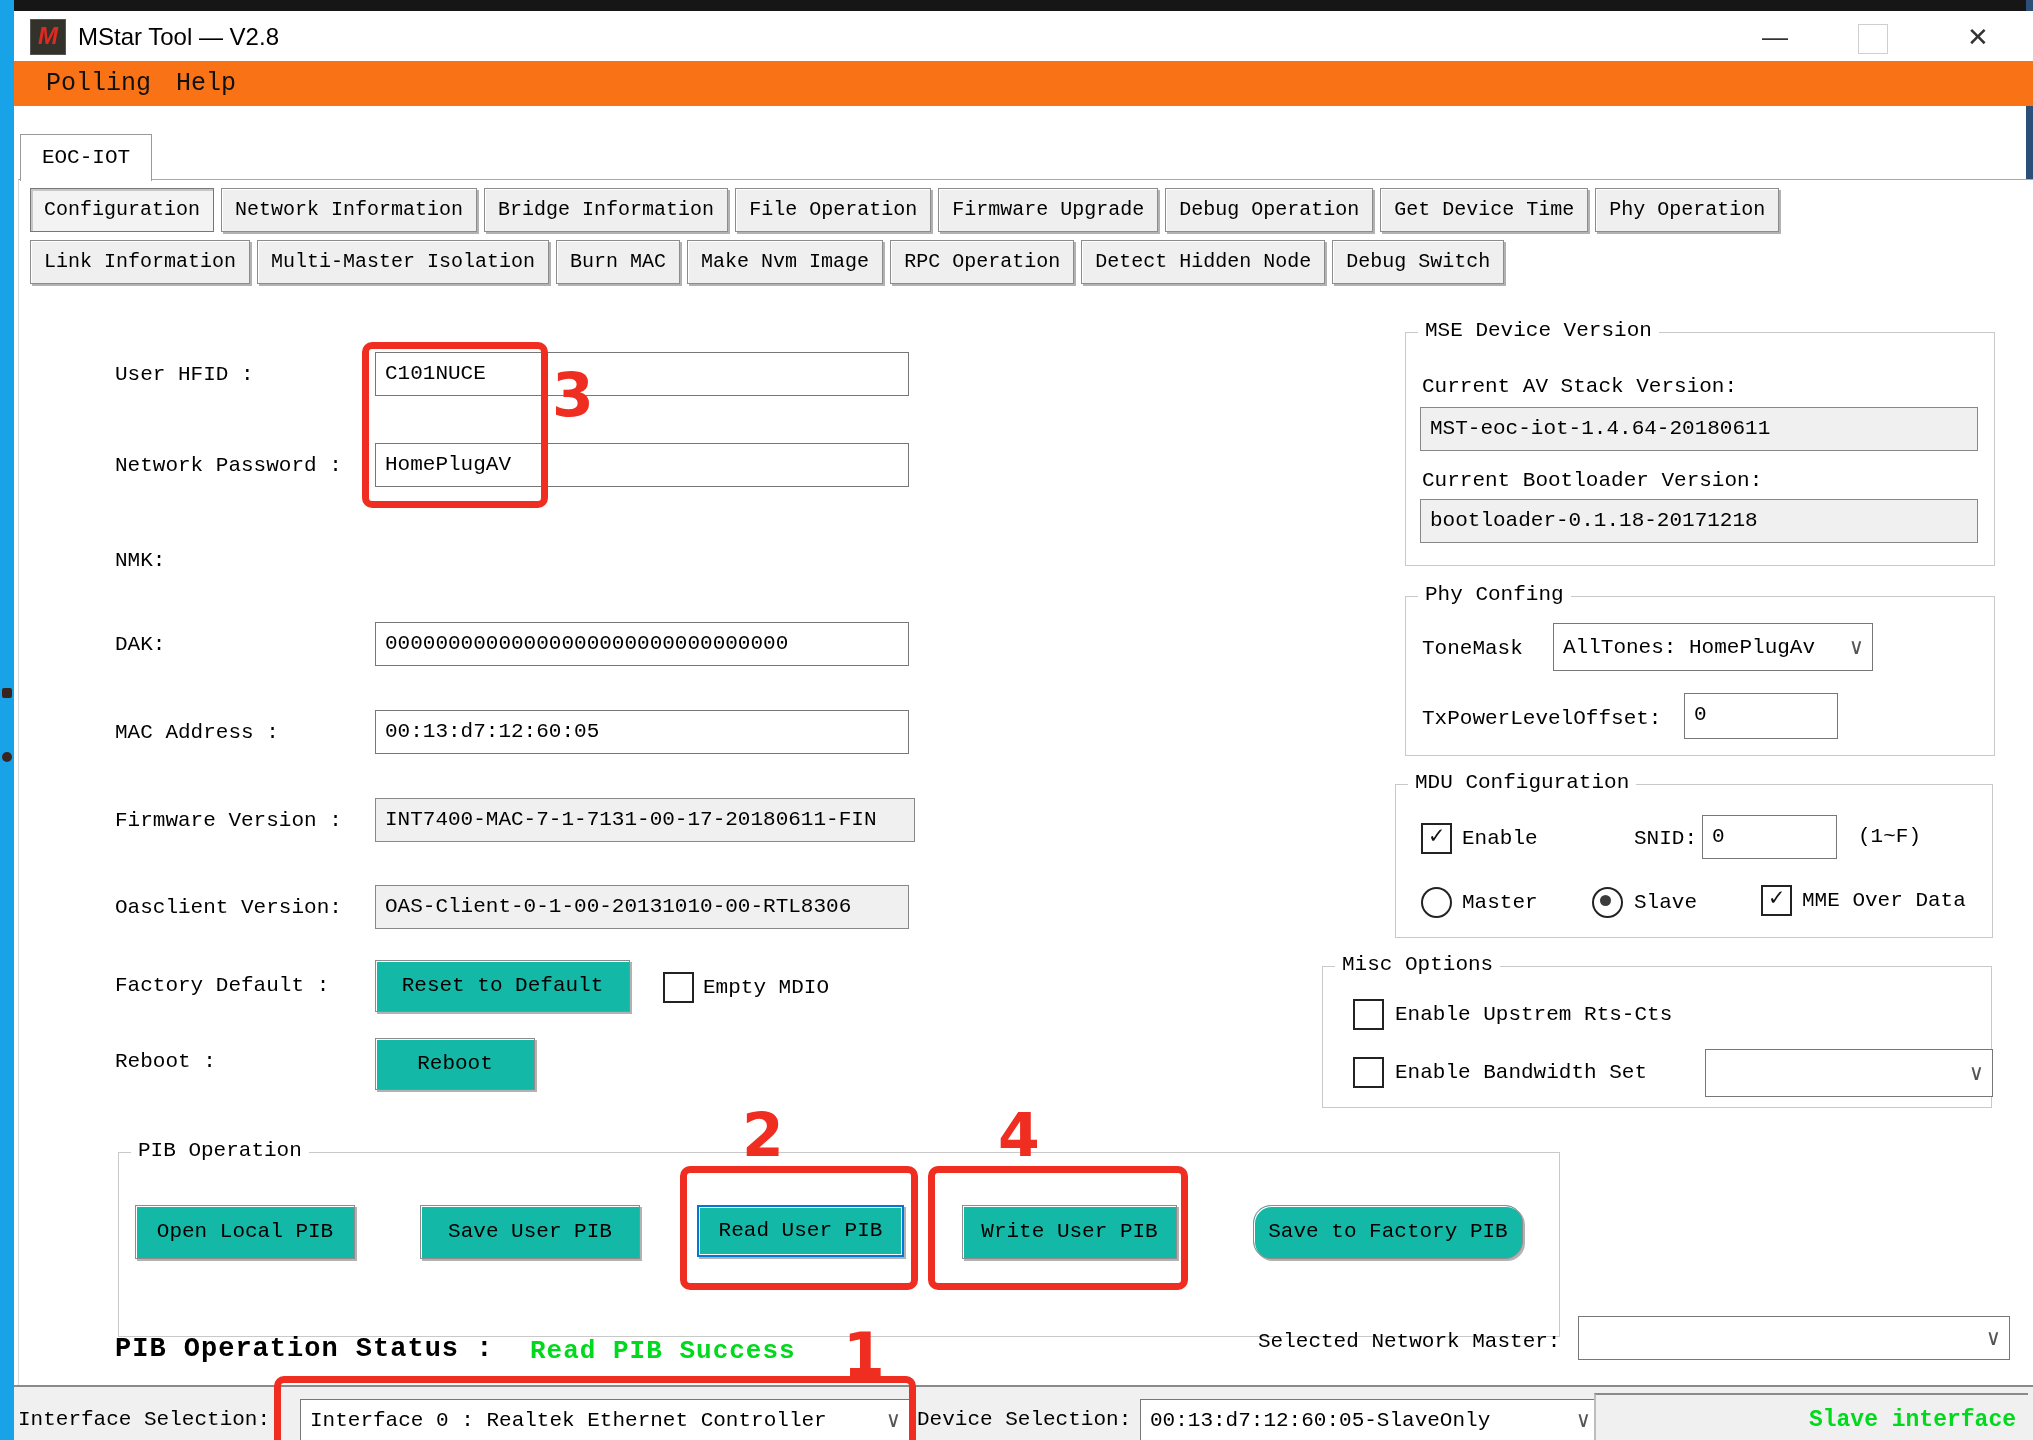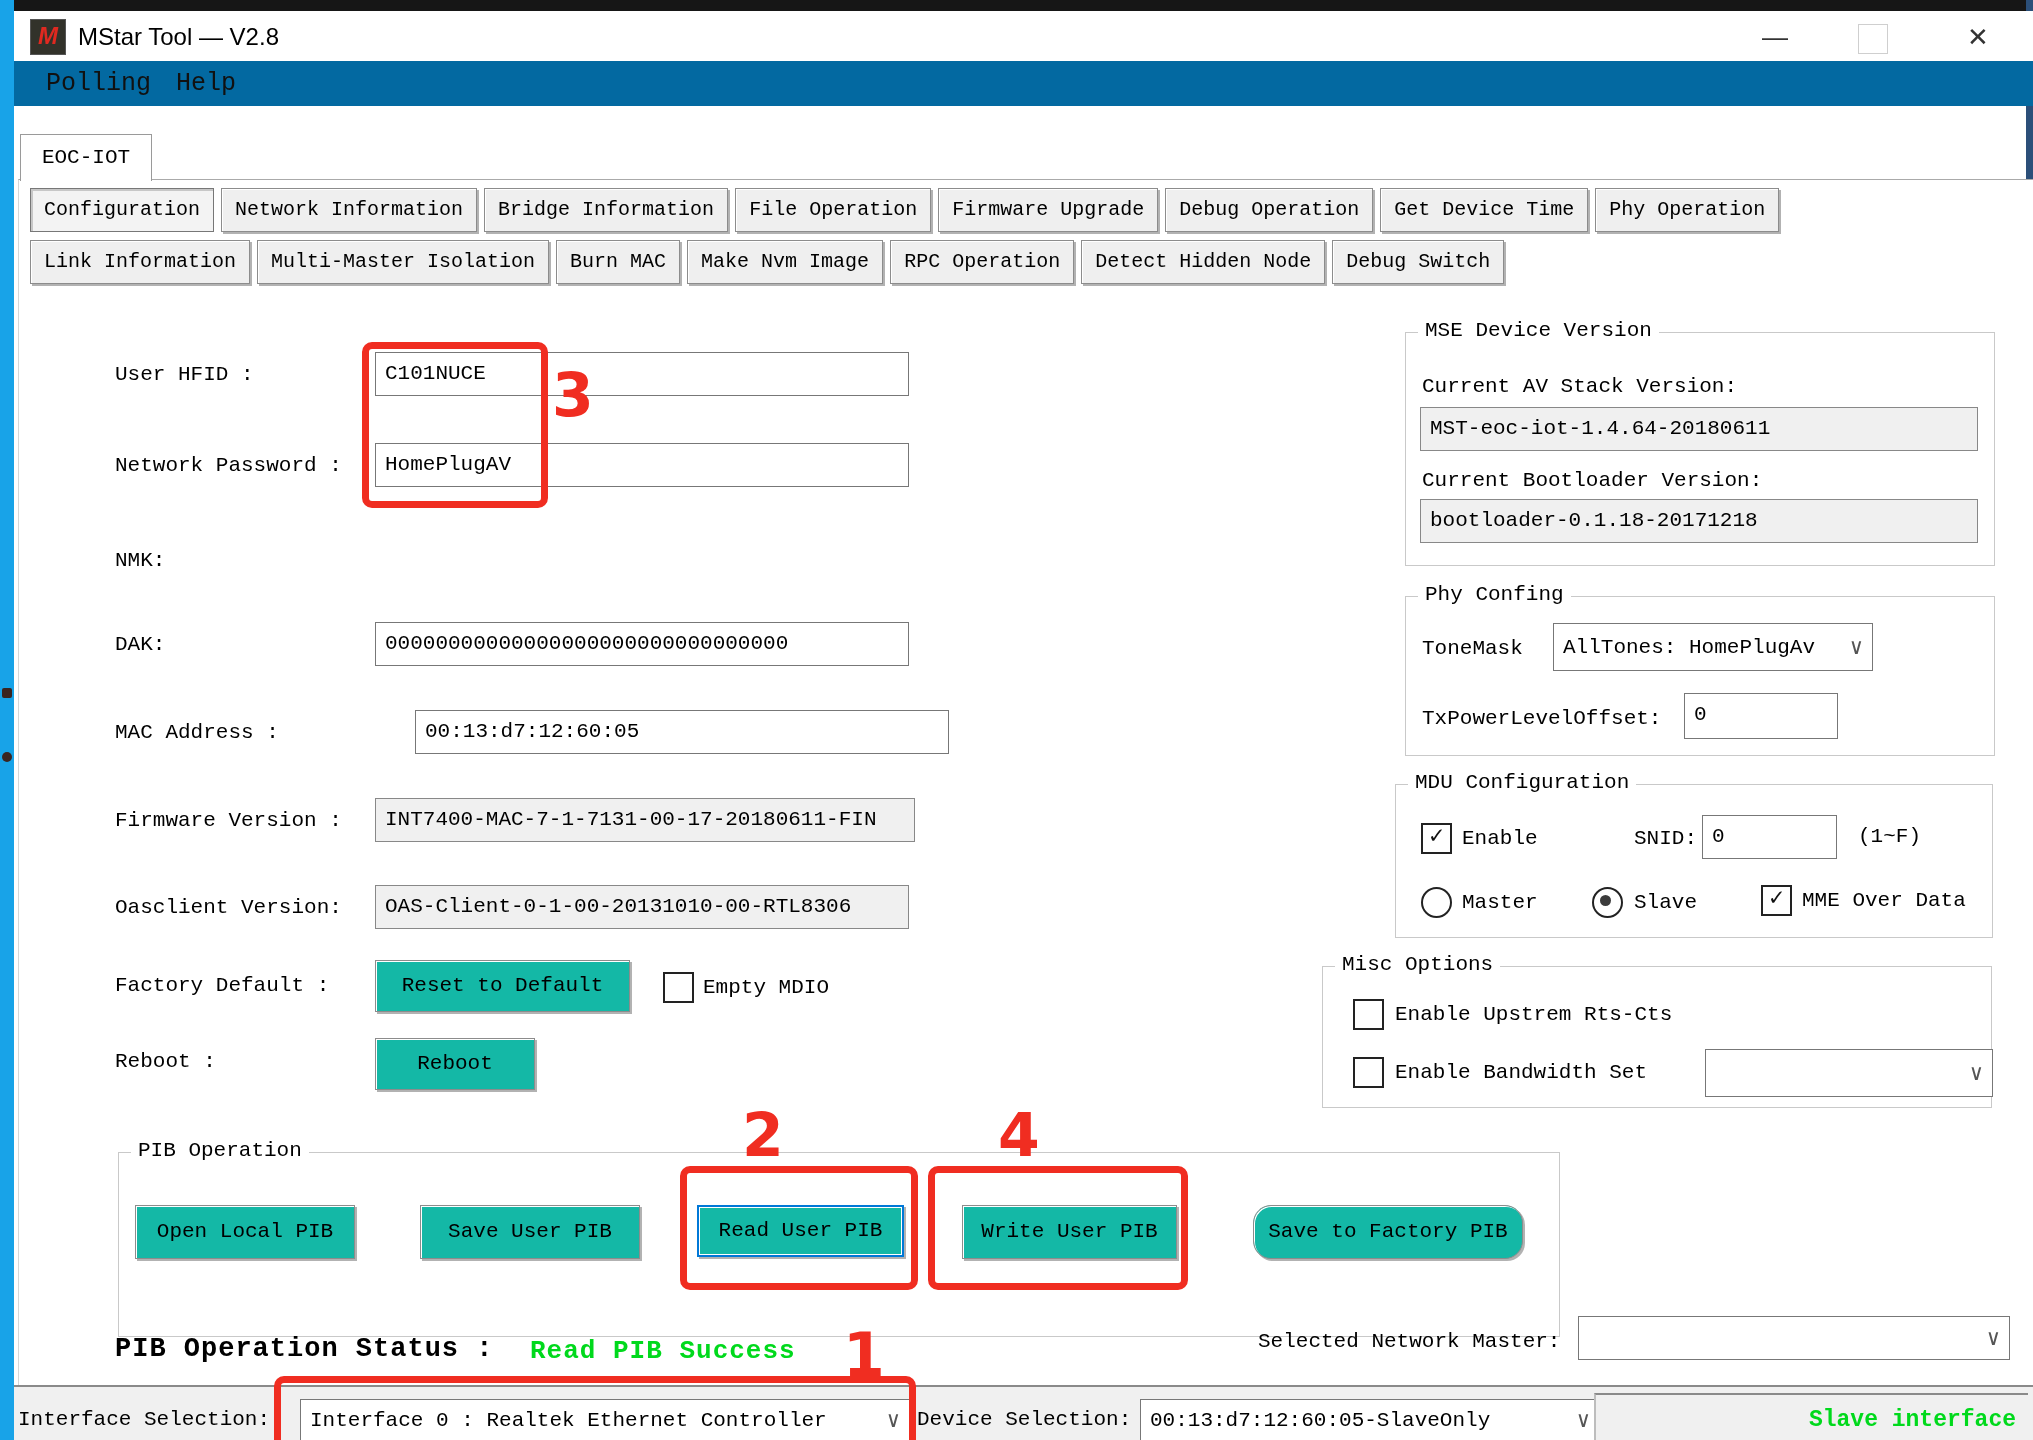--- a/index.html
+++ b/index.html
@@ -12,21 +12,21 @@
   #topstrip{left:0;top:0;width:2033px;height:11px;background:#161616;}
   #leftstrip{left:0;top:0;width:14px;height:1440px;background:#18a3e8;}
   #rightstrip{left:2026px;top:0;width:7px;height:1440px;background:#2b4f79;}
   .speck{width:10px;height:10px;background:#3a2420;border-radius:2px;}
   #titlebar{left:14px;top:11px;width:2019px;height:50px;background:#ffffff;}
   #appicon{left:30px;top:19px;width:34px;height:34px;background:#32322a;border:1px solid #555;
            color:#e02920;font-weight:bold;font-size:24px;line-height:32px;text-align:center;font-style:italic;}
   #apptitle{left:78px;top:23px;font-size:24px;}
   .winctl{top:22px;width:46px;height:30px;text-align:center;font-size:26px;line-height:30px;color:#333;}
   #maxbox{left:1858px;top:24px;width:28px;height:28px;border:1px solid #cfcfcf;}
-  #menubar{left:14px;top:61px;width:2019px;height:45px;background:#0369a1;}
+  #menubar{left:14px;top:61px;width:2019px;height:45px;background:#f97316;}
   .menuitem{top:8px;font-size:25px;color:#111;}
 
   
   #pane{left:18px;top:179px;width:2015px;height:1206px;background:#fff;border-top:1px solid #aaa;border-left:1px solid #d6d6d6;}
   #pagetab{left:20px;top:134px;width:130px;height:46px;background:#fff;border:1px solid #9a9a9a;border-bottom:none;
            font-size:21px;line-height:46px;text-align:center;z-index:3;}
   .tabrow{display:flex;gap:7px;z-index:2;}
   .tb{background:#efefef;border:1px solid #8c8c8c;box-shadow:2px 2px 0 rgba(0,0,0,.30), inset 1px 1px 0 #fff;
       font-size:20px;height:42px;line-height:42px;padding:0 13px;white-space:nowrap;}
   .tb.active{background:#f3f3f3;box-shadow:inset 2px 2px 0 rgba(0,0,0,.18);border-color:#777;}
@@ -112,21 +112,21 @@
 
   <div class="abs label" style="left:115px;top:454px;">Network Password :</div>
   <div class="abs field" style="left:375px;top:443px;width:514px;height:42px;">HomePlugAV</div>
 
   <div class="abs label" style="left:115px;top:549px;">NMK:</div>
 
   <div class="abs label" style="left:115px;top:633px;">DAK:</div>
   <div class="abs field" style="left:375px;top:622px;width:514px;height:42px;">00000000000000000000000000000000</div>
 
   <div class="abs label" style="left:115px;top:721px;">MAC Address :</div>
-  <div class="abs field" style="left:375px;top:710px;width:514px;height:42px;margin-left:40px;">00:13:d7:12:60:05</div>
+  <div class="abs field" style="left:375px;top:710px;width:514px;height:42px;">00:13:d7:12:60:05</div>
 
   <div class="abs label" style="left:115px;top:809px;">Firmware Version :</div>
   <div class="abs field ro" style="left:375px;top:798px;width:520px;height:42px;">INT7400-MAC-7-1-7131-00-17-20180611-FIN</div>
 
   <div class="abs label" style="left:115px;top:896px;">Oasclient Version:</div>
   <div class="abs field ro" style="left:375px;top:885px;width:514px;height:42px;">OAS-Client-0-1-00-20131010-00-RTL8306</div>
 
   <div class="abs label" style="left:115px;top:974px;">Factory Default :</div>
   <div class="abs btn3d" style="left:375px;top:960px;width:253px;height:50px;line-height:50px;">Reset to Default</div>
   <div class="abs cb" style="left:663px;top:972px;"></div>

